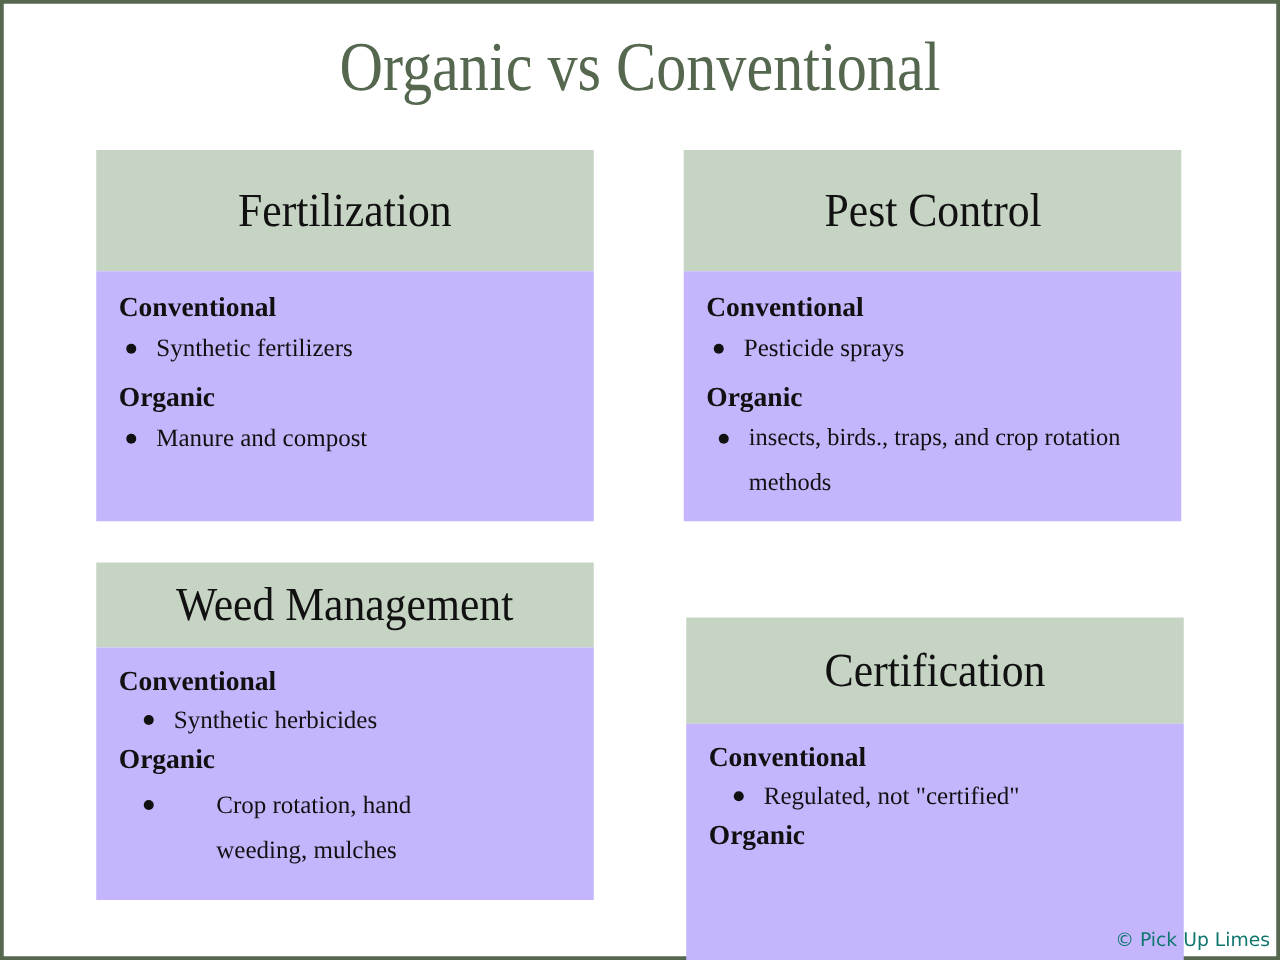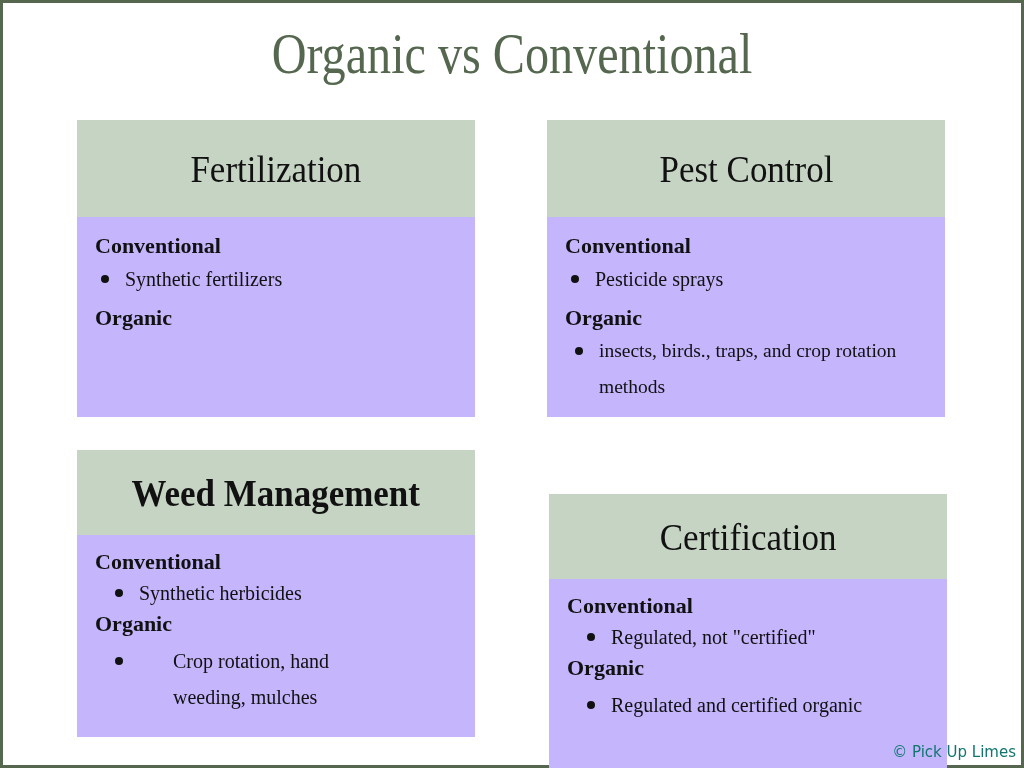--- a/index.html
+++ b/index.html
@@ -63,20 +63,24 @@
   <div class="card-header">
     <span class="card-header-text">Fertilization</span>
   </div>
   <div class="card-body">
     <div class="section-label">Conventional</div>
     <div class="bullet-row">
       <span class="bullet"></span>
       <span class="bullet-text">Synthetic fertilizers</span>
     </div>
     <div class="section-label" style="margin-top:6px;">Organic</div>
+    <div class="bullet-row">
+      <span class="bullet"></span>
+      <span class="bullet-text">Manure and compost</span>
+    </div>
   </div>
 </div>
 
 <div class="card" style="left:547px; top:120px;">
   <div class="card-header">
     <span class="card-header-text">Pest Control</span>
   </div>
   <div class="card-body">
     <div class="section-label">Conventional</div>
     <div class="bullet-row">
@@ -85,21 +89,21 @@
     </div>
     <div class="section-label" style="margin-top:6px;">Organic</div>
     <div class="bullet-row" style="font-size:19.5px;">
       <span class="bullet" style="margin-left:10px;"></span>
       <span class="bullet-text">insects, birds., traps, and crop rotation methods</span>
     </div>
   </div>
 </div>
 
 <div class="card" style="left:77px; top:450px;">
-  <div class="card-header" style="height:85px;font-weight:bold;">
+  <div class="card-header" style="height:68px;">
     <span class="card-header-text">Weed Management</span>
   </div>
   <div class="card-body" style="height:202px; padding-top:12px;">
     <div class="section-label">Conventional</div>
     <div class="bullet-row indent tight">
       <span class="bullet" style="margin-top:12px;"></span>
       <span class="bullet-text">Synthetic herbicides</span>
     </div>
     <div class="section-label">Organic</div>
     <div class="bullet-row indent" style="margin-top:4px;gap:34px;">
@@ -113,20 +117,16 @@
   <div class="card-header" style="height:85px;">
     <span class="card-header-text">Certification</span>
   </div>
   <div class="card-body" style="height:202px; padding-top:12px;">
     <div class="section-label">Conventional</div>
     <div class="bullet-row indent tight">
       <span class="bullet" style="margin-top:12px;"></span>
       <span class="bullet-text">Regulated, not "certified"</span>
     </div>
     <div class="section-label">Organic</div>
-    <div class="bullet-row indent" style="margin-top:4px;">
-      <span class="bullet"></span>
-      <span class="bullet-text" style="padding-right:60px;">Regulated and certified organic</span>
-    </div>
   </div>
 </div>
 
 <div class="credit">© Pick Up Limes</div>
 
 </body></html>

